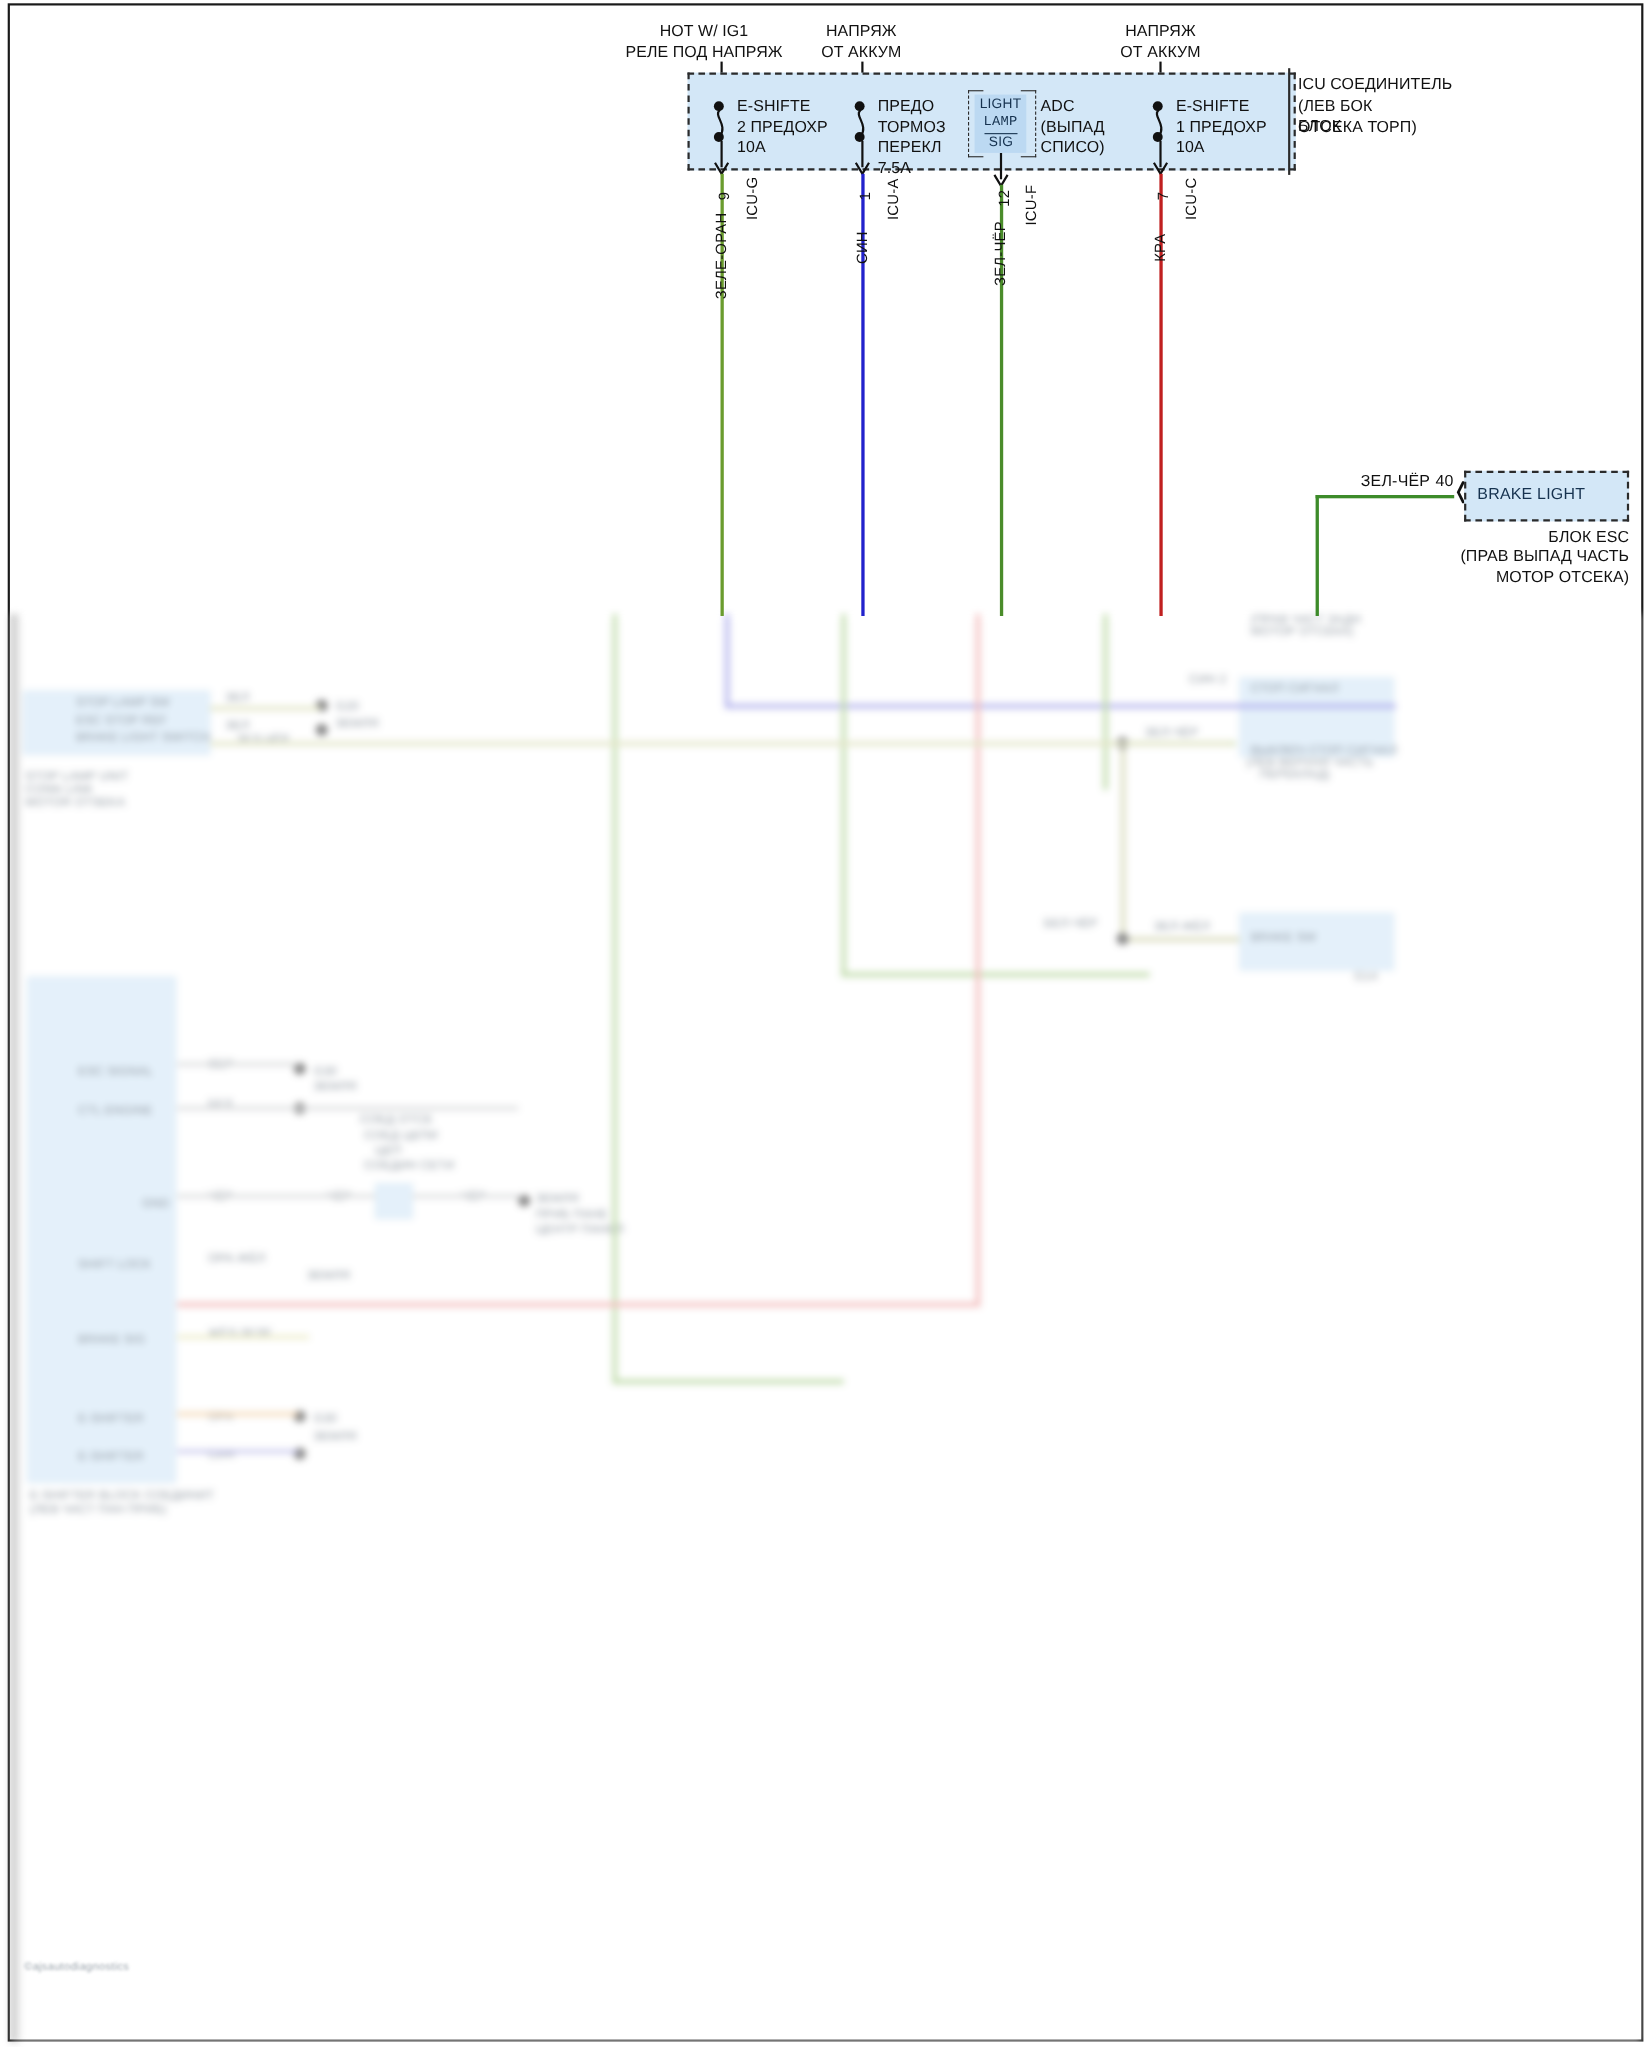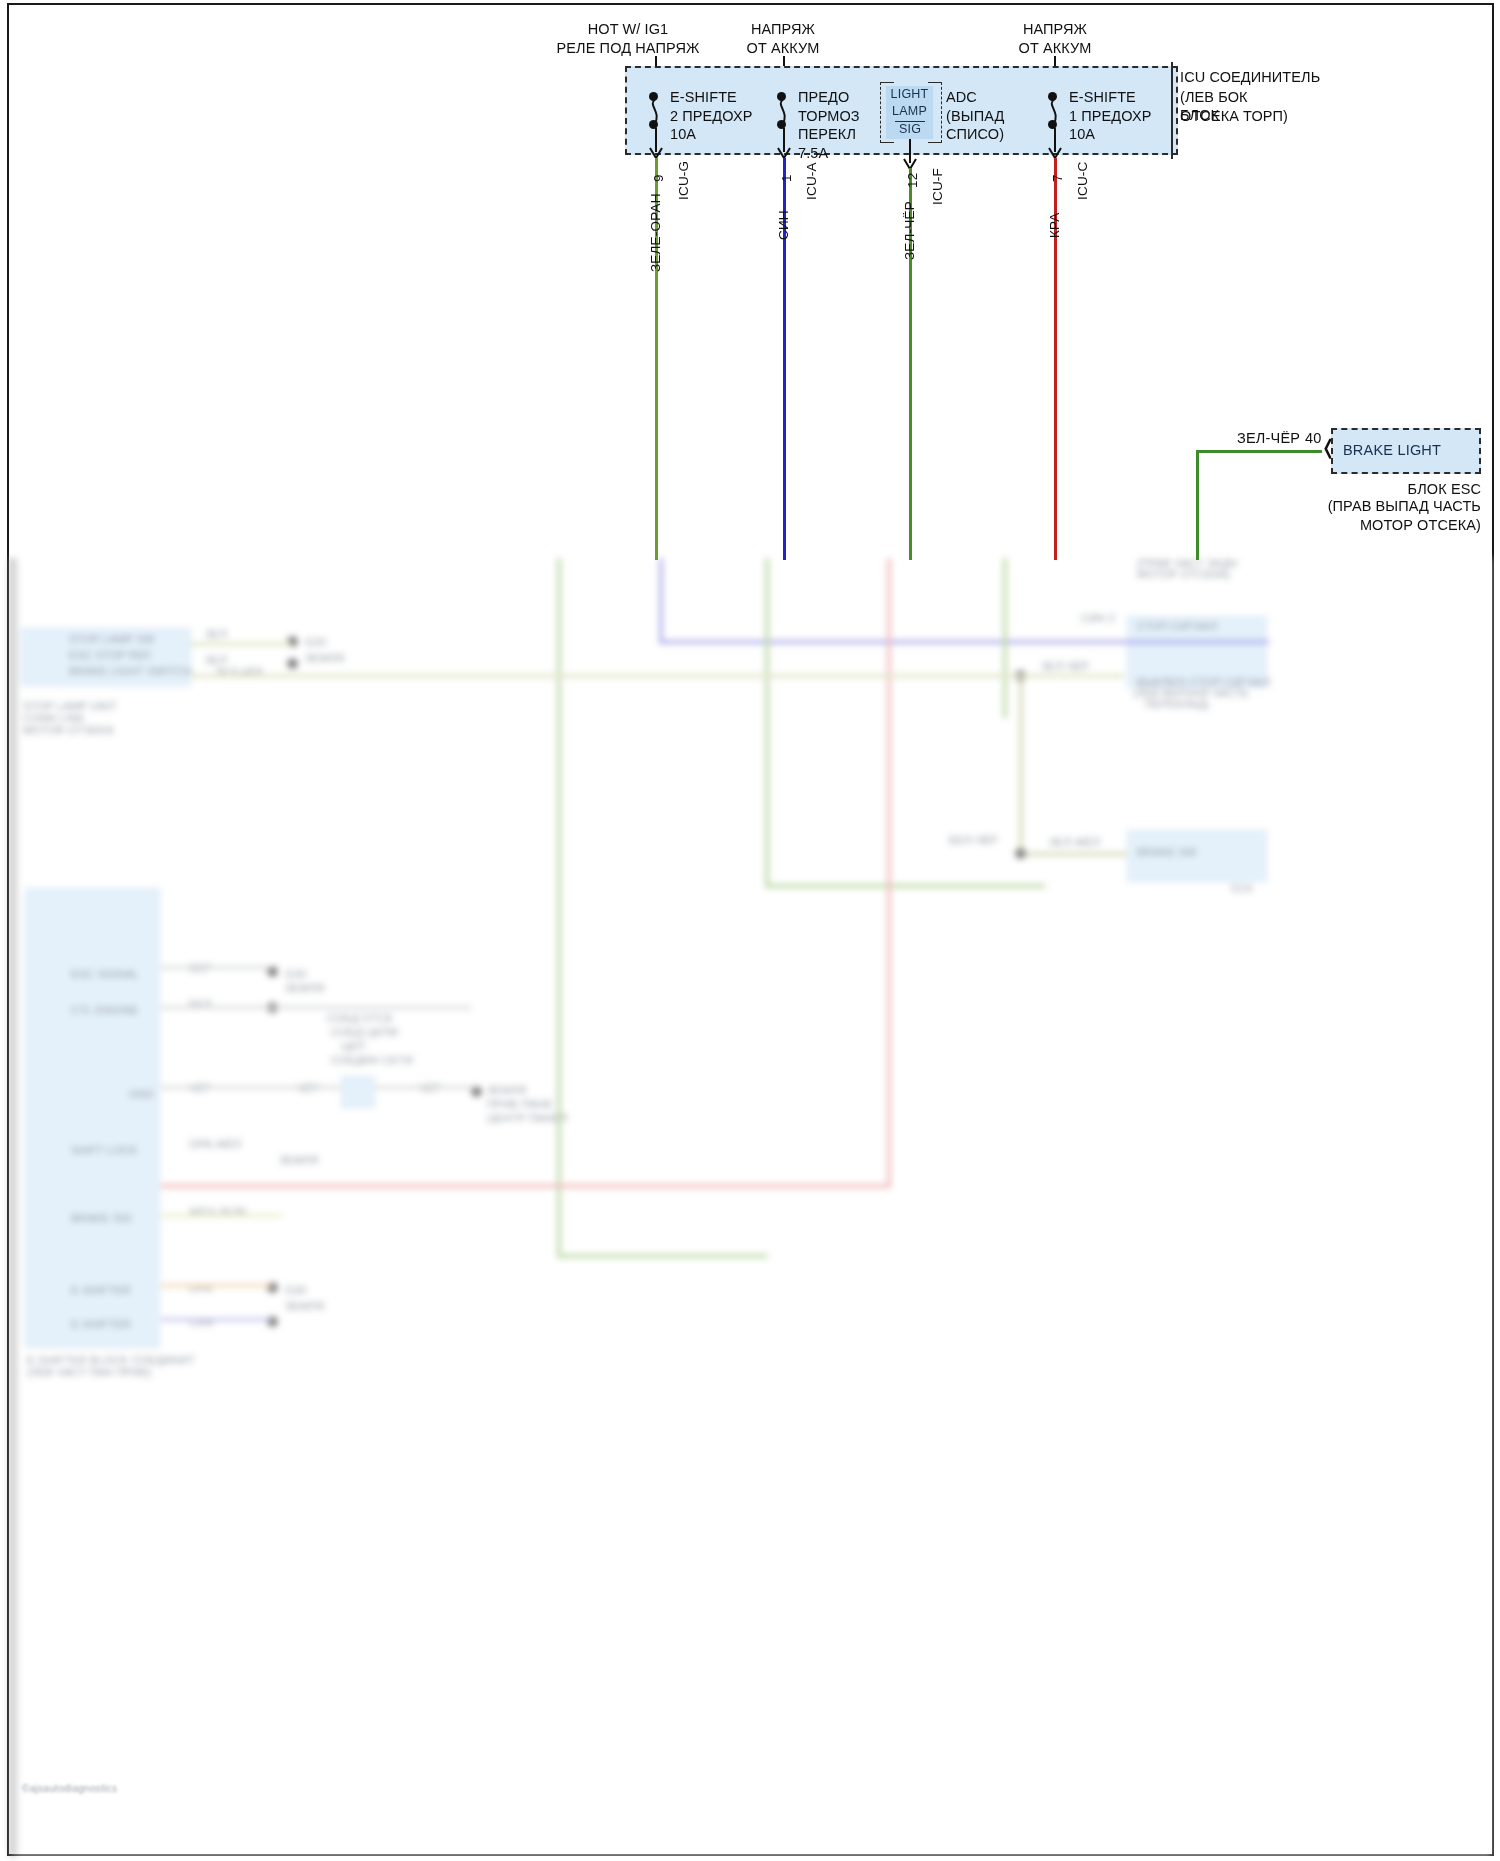--- a/index.html
+++ b/index.html
@@ -91,21 +91,21 @@
     background: #bcd9f2;
   }
   #stop-sig .txt {
     position: absolute; left: 0; right: 0;
     text-align: center;
     font-size: 12.5px;
     color: #16324f;
     letter-spacing: .2px;
   }
   #stop-sig .l1 { top: 1px; }
-  #stop-sig .l2 { top: 18px; }
+  #stop-sig .l2 { top: 18px; font-family: Liberation Mono, monospace; }
   #stop-sig .l3 { top: 35px; border-top: 1.5px solid #16324f; padding-top: 0; width: 30px; left: 9px; }
   
   .sig-br { position: absolute; border-color: #2b2b2b; }
   #sig-br-l { left: 880px; top: 82px; width: 8px;  height: 61px; border-left: 1.6px dashed #2b2b2b; }
   #sig-br-r { left: 934px; top: 82px; width: 8px;  height: 61px; border-right: 1.6px dashed #2b2b2b; }
   #sig-br-tl{ left: 880px; top: 82px; width: 14px; height: 2px;  border-top: 1.6px solid #2b2b2b; }
   #sig-br-tr{ left: 928px; top: 82px; width: 14px; height: 2px;  border-top: 1.6px solid #2b2b2b; }
   #sig-br-bl{ left: 880px; top: 141px;width: 14px; height: 2px;  border-bottom: 1.6px solid #2b2b2b; }
   #sig-br-br{ left: 928px; top: 141px;width: 14px; height: 2px;  border-bottom: 1.6px solid #2b2b2b; }
 
@@ -300,21 +300,21 @@
     <div class="bw" style="left:152px; top:408px; width:110px; height:3px; background:#b9bcbf;"></div>
     <div class="bw" style="left:152px; top:726px; width:110px; height:3px; background:#e8b06a;"></div>
     <div class="bw" style="left:152px; top:760px; width:110px; height:3px; background:#8f8fdc;"></div>
     <div class="bw" style="left:152px; top:656px; width:120px; height:3px; background:#d9d98f;"></div>
   </div>
 
   <div id="watermark">©ajsautodiagnostics</div>
 
   <div class="sharp">
 
-    <div class="hdr-label" style="left:528px; top:20px; width:200px;text-align:center;">HOT W/ IG1
+    <div class="hdr-label" style="left:540px; top:20px; width:200px;text-align:center;">HOT W/ IG1
 РЕЛЕ ПОД НАПРЯЖ</div>
     <div class="hdr-label" style="left:708px; top:20px; width:150px;">НАПРЯЖ
 ОТ АККУМ</div>
     <div class="hdr-label" style="left:980px; top:20px; width:150px;">НАПРЯЖ
 ОТ АККУМ</div>
 
     <div class="feed-stub" style="left:655px; top:56px; height:36px;"></div>
     <div class="feed-stub" style="left:783px; top:56px; height:36px;"></div>
     <div class="feed-stub" style="left:1054px; top:56px; height:36px;"></div>
 

